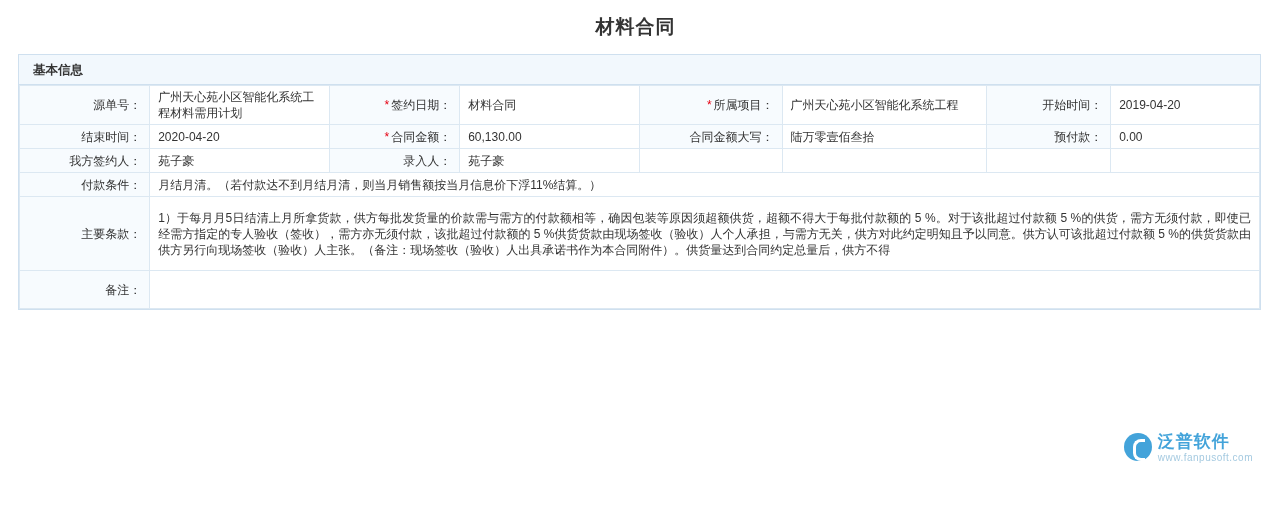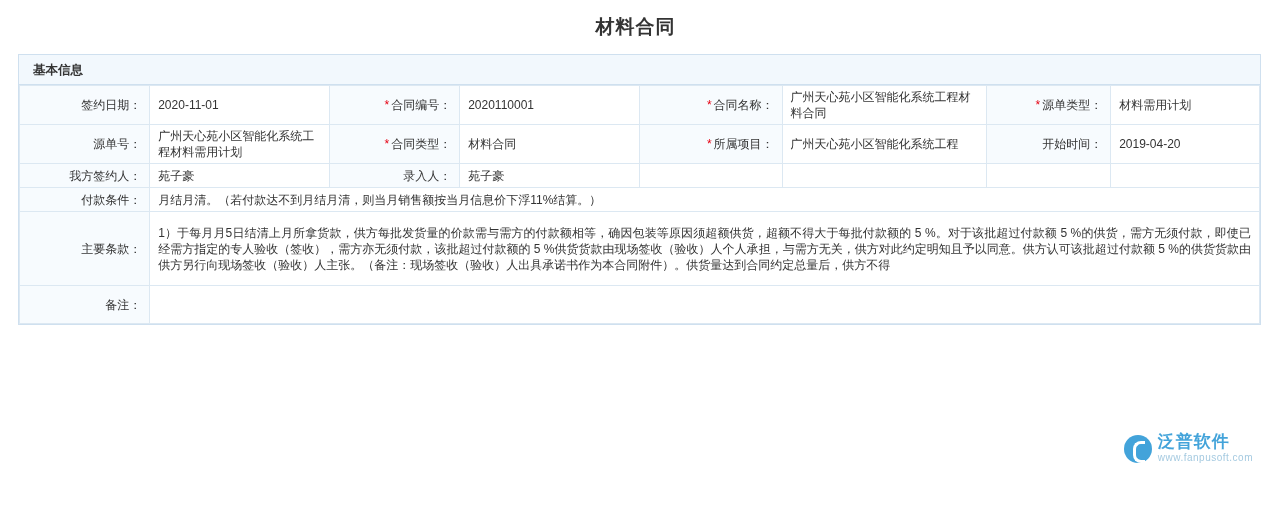--- a/index.html
+++ b/index.html
@@ -78,21 +78,21 @@
   }
   .terms {
     line-height: 19px;
     text-align: justify;
   }
   .watermark {
     position: absolute;
     right: 18px;
     bottom: 6px;
     display: flex;
-    align-items: flex-end;
+    align-items: flex-start;
     opacity: 0.9;
   }
   .wm-logo {
     width: 28px;
     height: 28px;
     border-radius: 50%;
     background: #2f9ad6;
     display: inline-block;
     position: relative;
     margin-right: 6px;
@@ -126,48 +126,48 @@
           <col style="width:14.5%">
         <col style="width:10.5%">
           <col style="width:14.5%">
         <col style="width:11.5%">
           <col style="width:16.5%">
         <col style="width:10%">
           <col style="width:12%">
       </colgroup>
 
       <tbody>
-          <tr>
-        <td class="lbl"><span>签约日期：</span></td>
-        <td class="val">2020-11-01</td>
-
-        <td class="lbl"><span class="req">*</span><span>合同编号：</span></td>
-        <td class="val">2020110001</td>
-
-        <td class="lbl"><span class="req">*</span><span>合同名称：</span></td>
-        <td class="val big-cell">广州天心苑小区智能化系统工程材料合同</td>
-
-        <td class="lbl"><span class="req">*</span><span>源单类型：</span></td>
-        <td class="val">材料需用计划</td>
-      </tr>
 
       <tr>
         <td class="lbl"><span>源单号：</span></td>
         <td class="val big-cell">广州天心苑小区智能化系统工程材料需用计划</td>
 
-        <td class="lbl"><span class="req">*</span><span>合同类型：</span></td>
+        <td class="lbl"><span class="req">*</span><span>签约日期：</span></td>
         <td class="val">材料合同</td>
 
         <td class="lbl"><span class="req">*</span><span>所属项目：</span></td>
         <td class="val">广州天心苑小区智能化系统工程</td>
 
         <td class="lbl"><span>开始时间：</span></td>
         <td class="val">2019-04-20</td>
       </tr>
 
+      <tr>
+        <td class="lbl"><span>结束时间：</span></td>
+        <td class="val">2020-04-20</td>
+
+        <td class="lbl"><span class="req">*</span><span>合同金额：</span></td>
+        <td class="val">60,130.00</td>
+
+        <td class="lbl"><span>合同金额大写：</span></td>
+        <td class="val">陆万零壹佰叁拾</td>
+
+        <td class="lbl"><span>预付款：</span></td>
+        <td class="val">0.00</td>
+      </tr>
 
 
 
       <tr>
         <td class="lbl"><span>我方签约人：</span></td>
         <td class="val">苑子豪</td>
 
         <td class="lbl"><span>录入人：</span></td>
         <td class="val">苑子豪</td>
 

